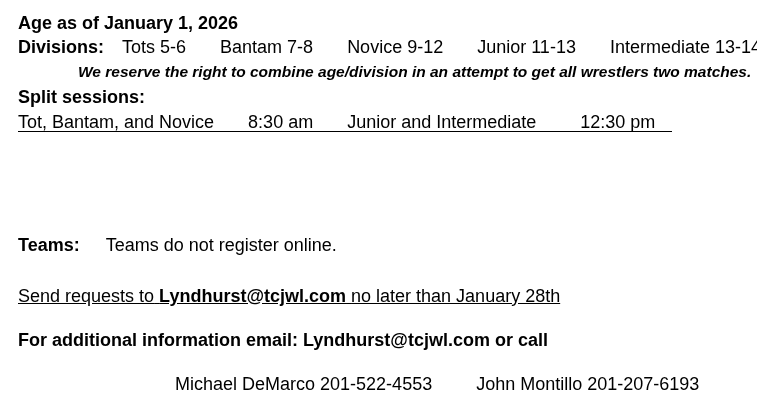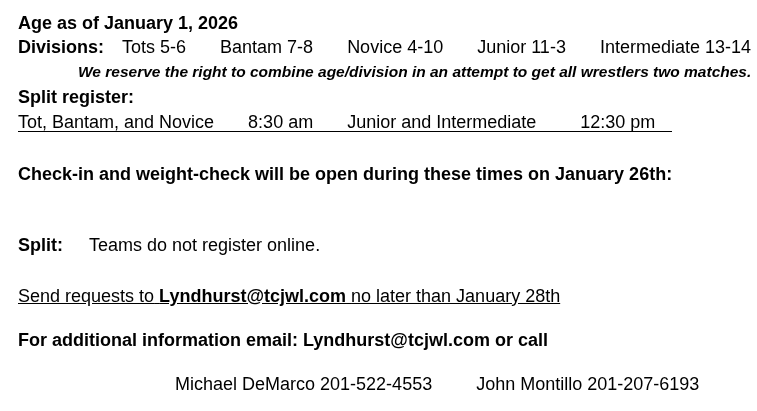--- a/index.html
+++ b/index.html
@@ -70,38 +70,37 @@
   #line-contacts       { top: 375px; left: 175px; }
 </style>
 </head>
 <body>
 
 <div class="doc">
 
   <div class="line s-md bold" id="line-age">Age as of January 1, 2026</div>
 
   <div class="line s-md" id="line-divisions">
-    <span class="bold">Divisions:</span><span class="gap-sm"></span><span class="normal">Tots 5-6</span><span class="gap-lg"></span><span class="normal">Bantam 7-8</span><span class="gap-lg"></span><span class="normal">Novice 4-10</span><span class="gap-lg"></span><span class="normal">Junior 11-3</span><span class="gap-lg"></span><span class="normal">Intermediate 13-14</span>
+    <span class="bold">Divisions:</span><span class="gap-sm"></span><span class="normal">Tots 5-6</span><span class="gap-lg"></span><span class="normal">Bantam 7-8</span><span class="gap-lg"></span><span class="normal">Novice 9-12</span><span class="gap-lg"></span><span class="normal">Junior 11-13</span><span class="gap-lg"></span><span class="normal">Intermediate 13-14</span>
   </div>
 
   <div class="line s-sm bold" id="line-disclaimer">We reserve the right to combine age/division in an attempt to get all wrestlers two matches.</div>
 
-  <div class="line s-md bold" id="line-split-header">Split register:</div>
+  <div class="line s-md bold" id="line-split-header">Split sessions:</div>
 
   <div class="line s-md normal" id="line-split-times">
     <span>Tot, Bantam, and Novice</span><span class="gap-lg"></span><span>8:30 am</span><span class="gap-lg"></span><span>Junior and Intermediate</span><span class="gap-xl"></span><span>12:30 pm</span>
   </div>
 
   <div class="split-rule"></div>
 
-  <div class="line s-md bold" id="line-checkin">Check-in and weight-check will be open during these times on January 26th:</div>
 
 
   <div class="line s-md" id="line-teams">
-    <span class="bold">Split:</span><span class="gap-md"></span><span class="normal">Teams do not register online.</span>
+    <span class="bold">Teams:</span><span class="gap-md"></span><span class="normal">Teams do not register online.</span>
   </div>
 
 
   <div class="line s-md" id="line-send-requests">
     <span class="normal">Send requests to</span>&nbsp;<span class="bold">Lyndhurst@tcjwl.com</span>&nbsp;<span class="normal">no later than January 28th</span>
   </div>
 
   <div class="line s-xs bold" id="line-additional">For additional information email: Lyndhurst@tcjwl.com or call</div>
 
   <div class="line s-md normal" id="line-contacts">

